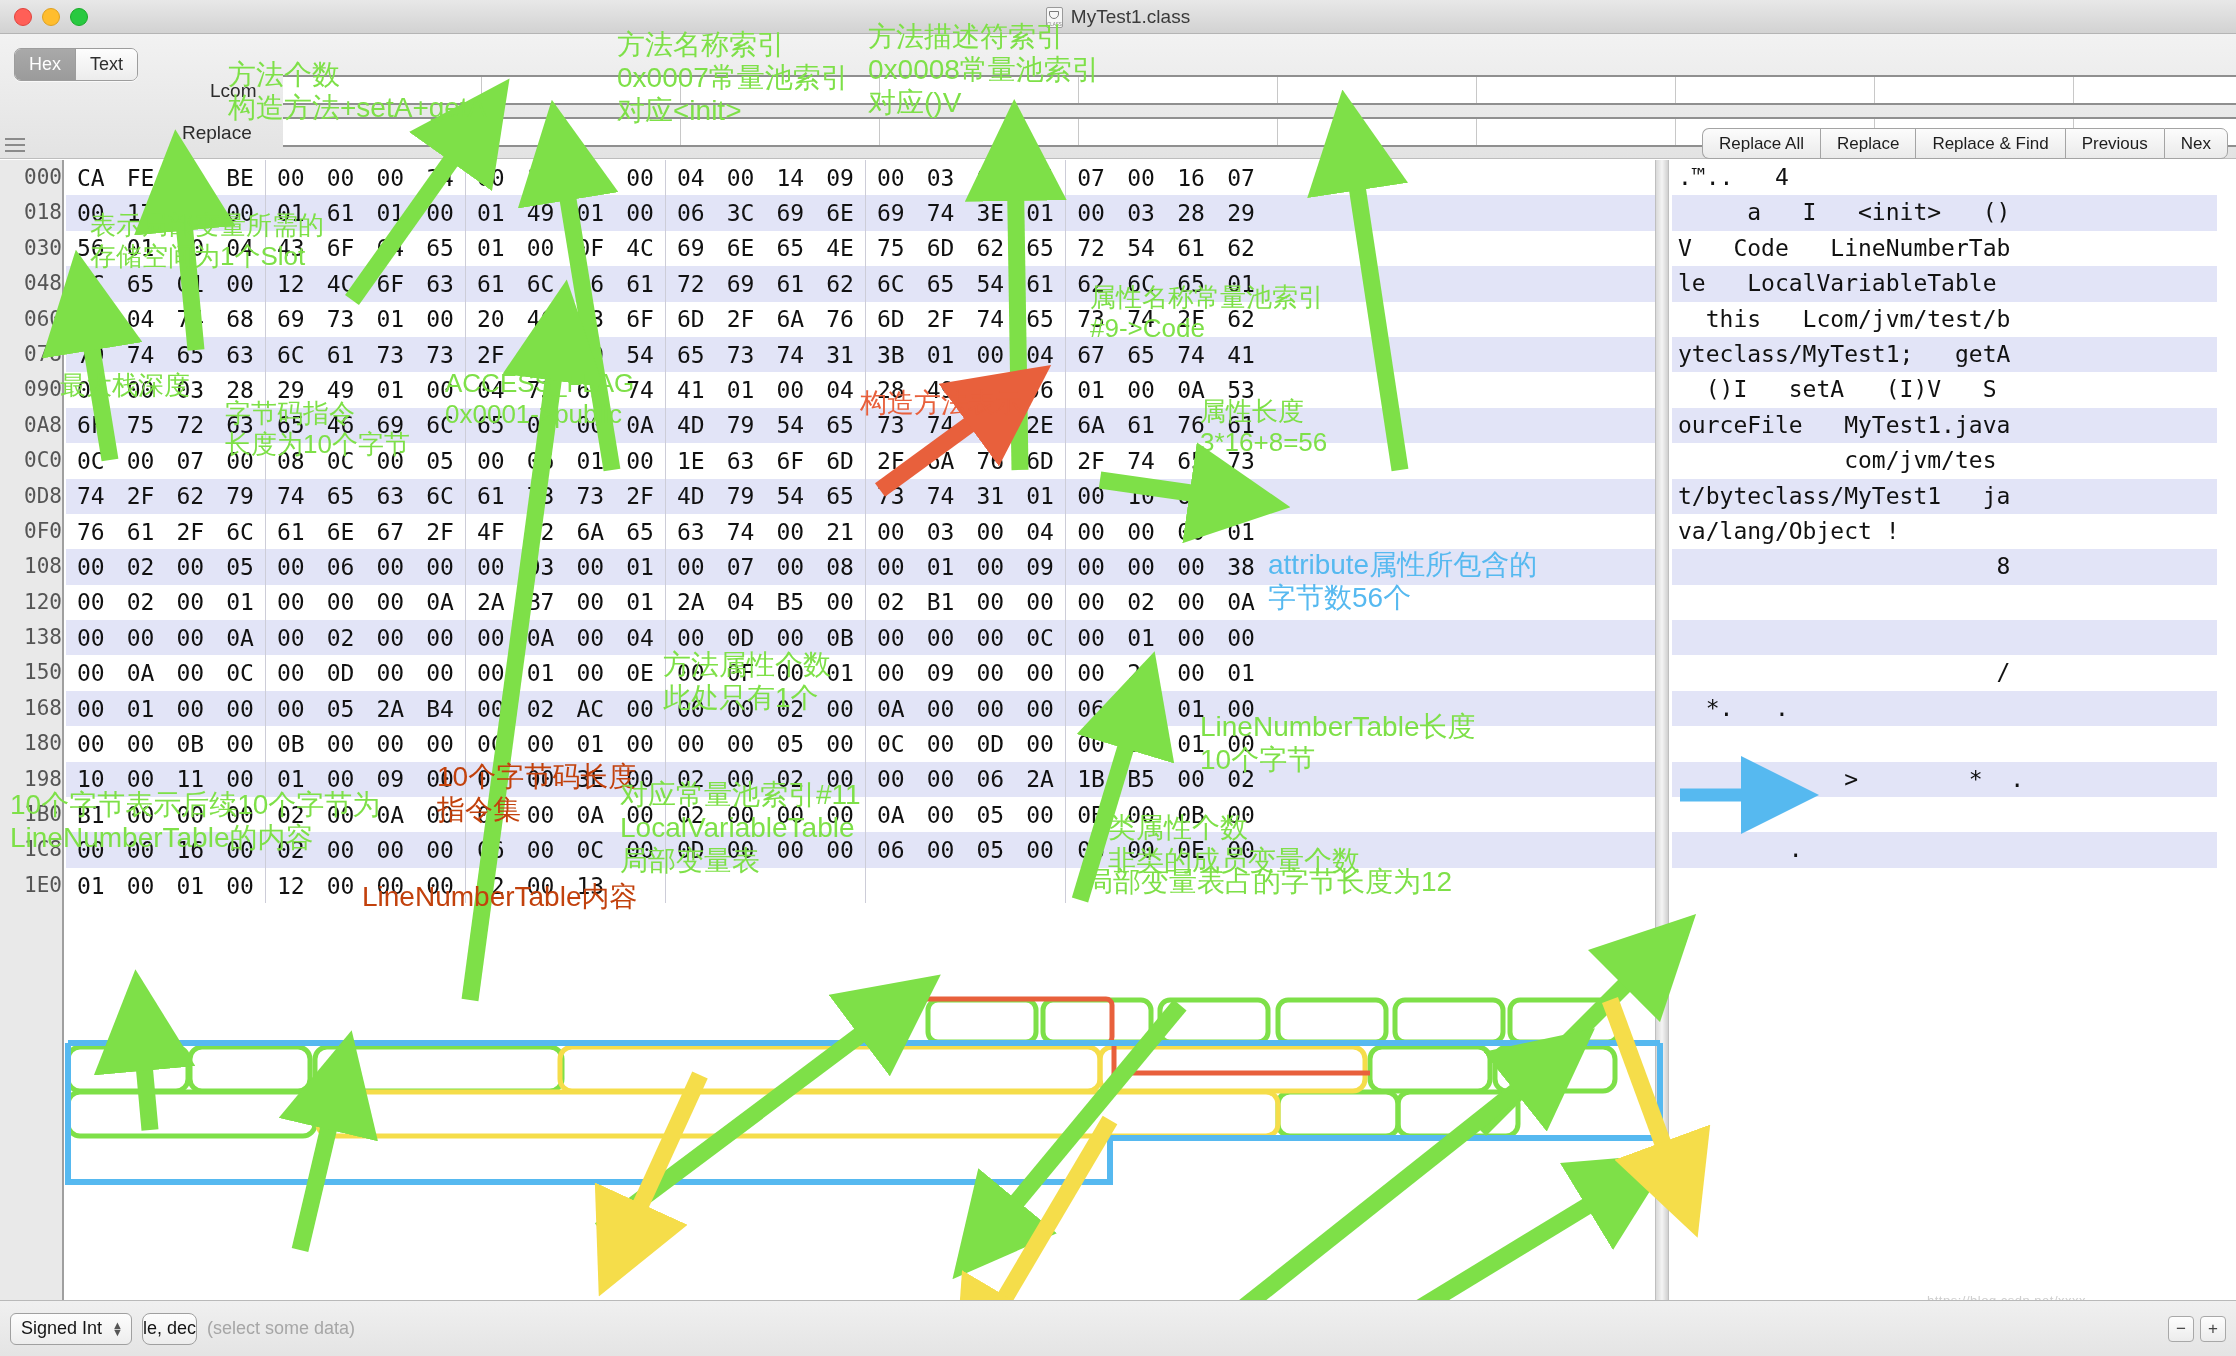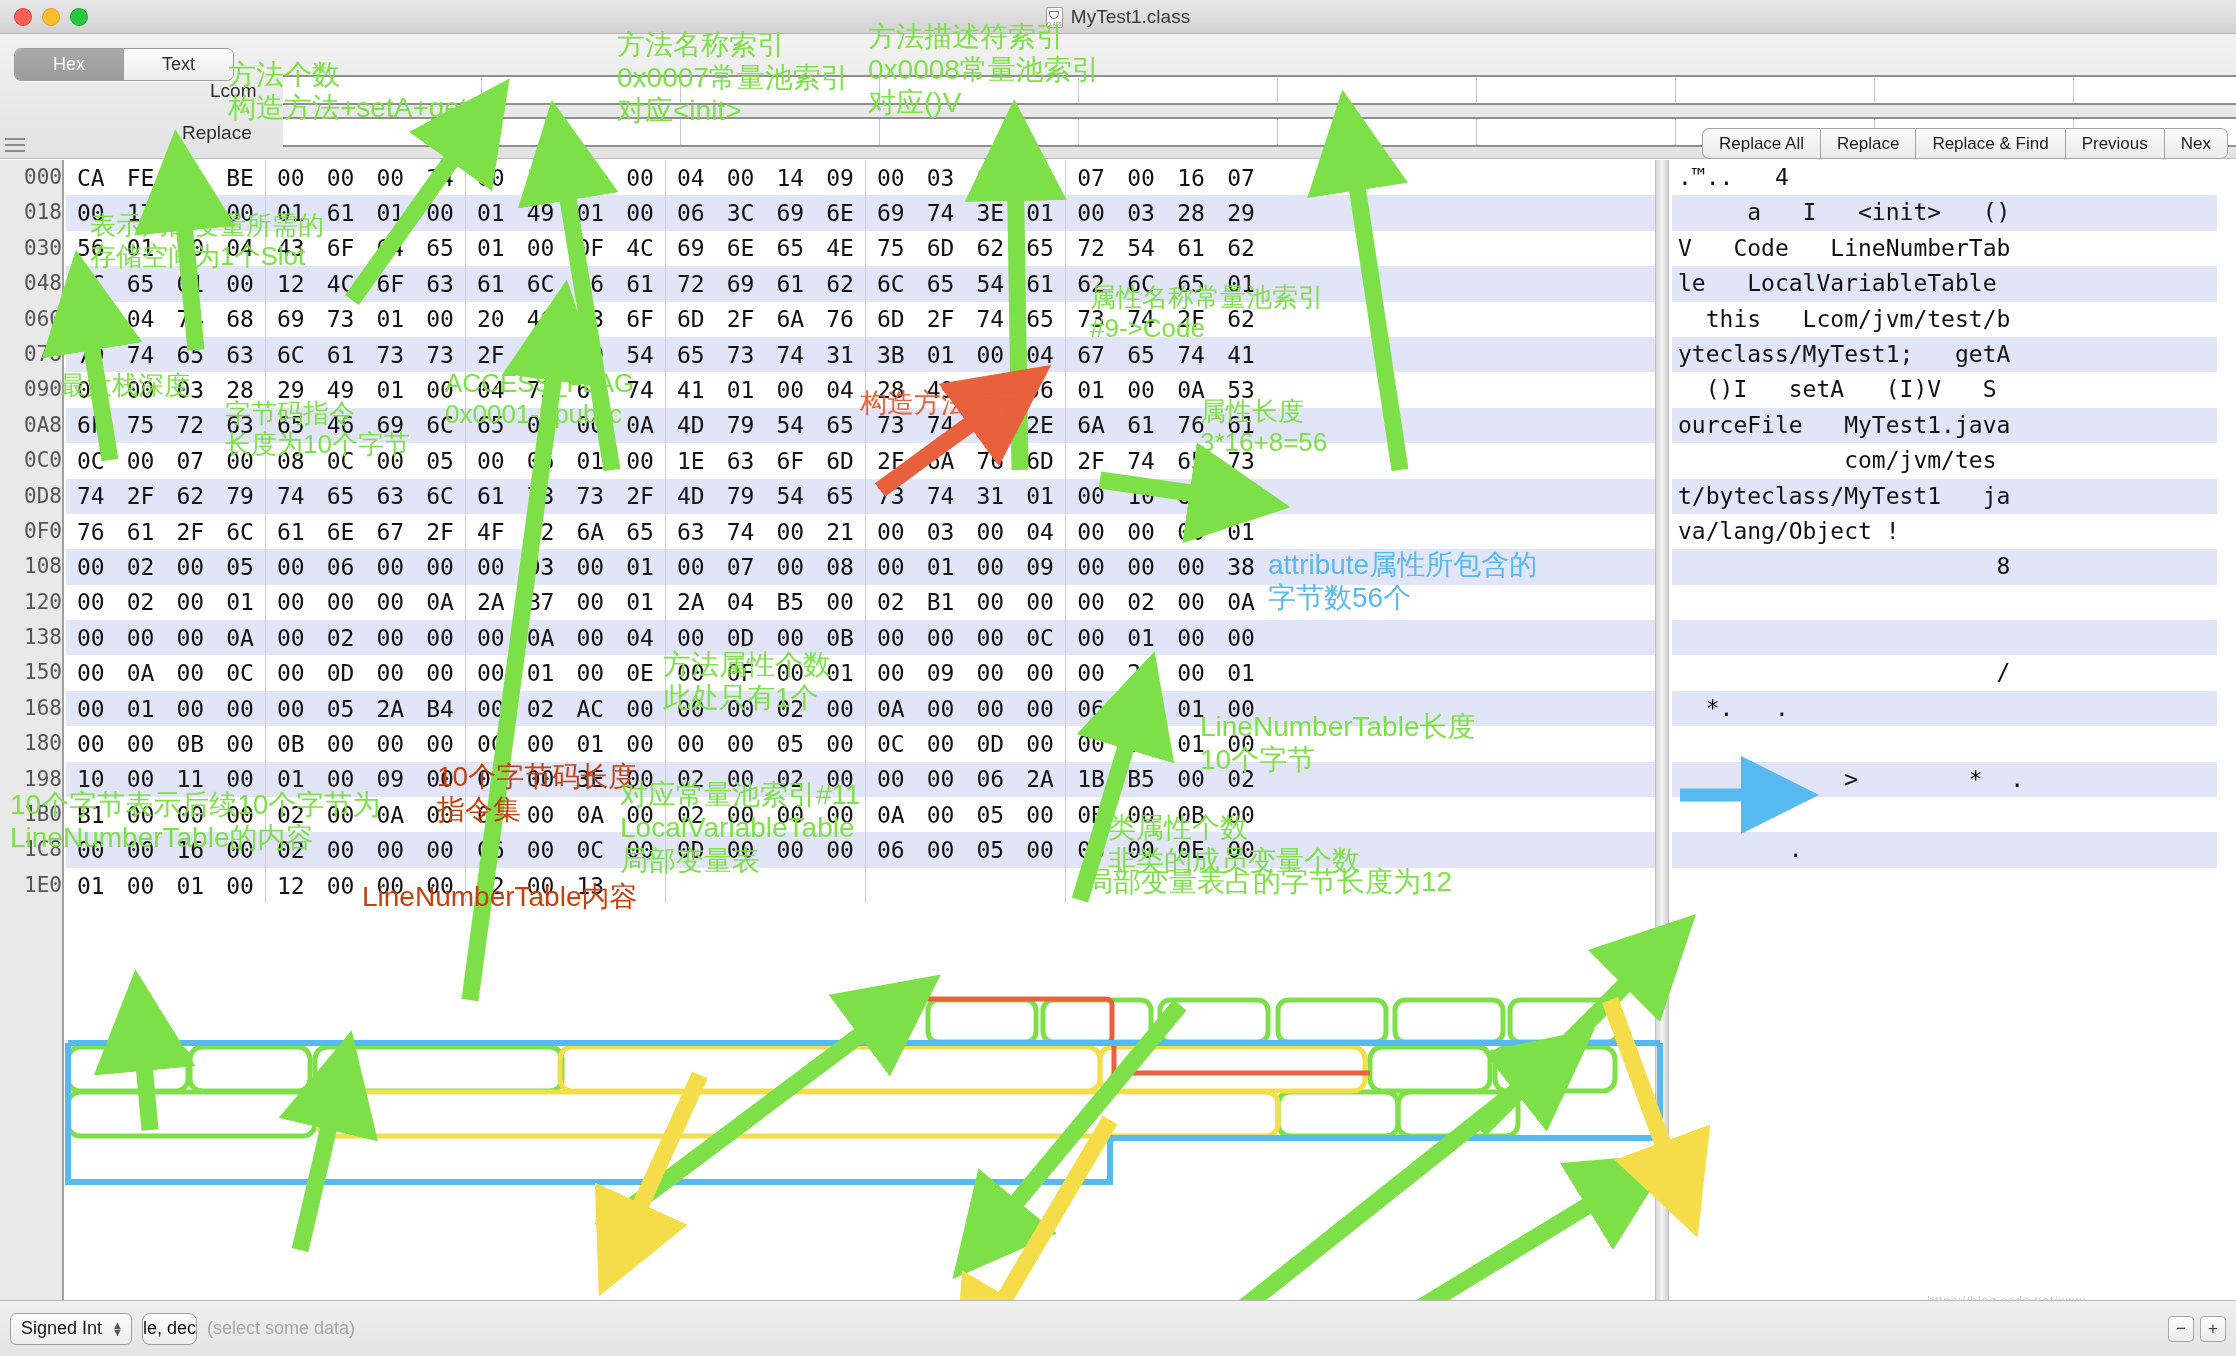--- a/index.html
+++ b/index.html
@@ -49,21 +49,21 @@
     position:absolute; left:0; top:34px; width:2236px; height:125px;
     background: linear-gradient(#f2f2f2, #e3e3e3);
     border-bottom:1px solid #bdbdbd;
   }
   .segmented {
     position:absolute; left:14px; top:14px;
     display:flex; border:1px solid #9d9d9d; border-radius:7px; overflow:hidden;
     height:33px; box-shadow:0 1px 0 rgba(255,255,255,.7);
   }
   .seg {
-    padding:0 38px; display:flex; align-items:center; font-size:18px;
+    padding:0 14px; display:flex; align-items:center; font-size:18px;
     color:#2f2f2f; background:linear-gradient(#fdfdfd,#ececec);
   }
   .seg.active { background:linear-gradient(#a9a9a9,#9b9b9b); color:#ffffff; }
   .seg + .seg { border-left:1px solid #9d9d9d; }
 
   .fr-label { position:absolute; font-size:19px; color:#2c2c2c; }
   #find-label { left:210px; top:46px; }
   #replace-label { left:182px; top:88px; }
 
   .fieldrow {

